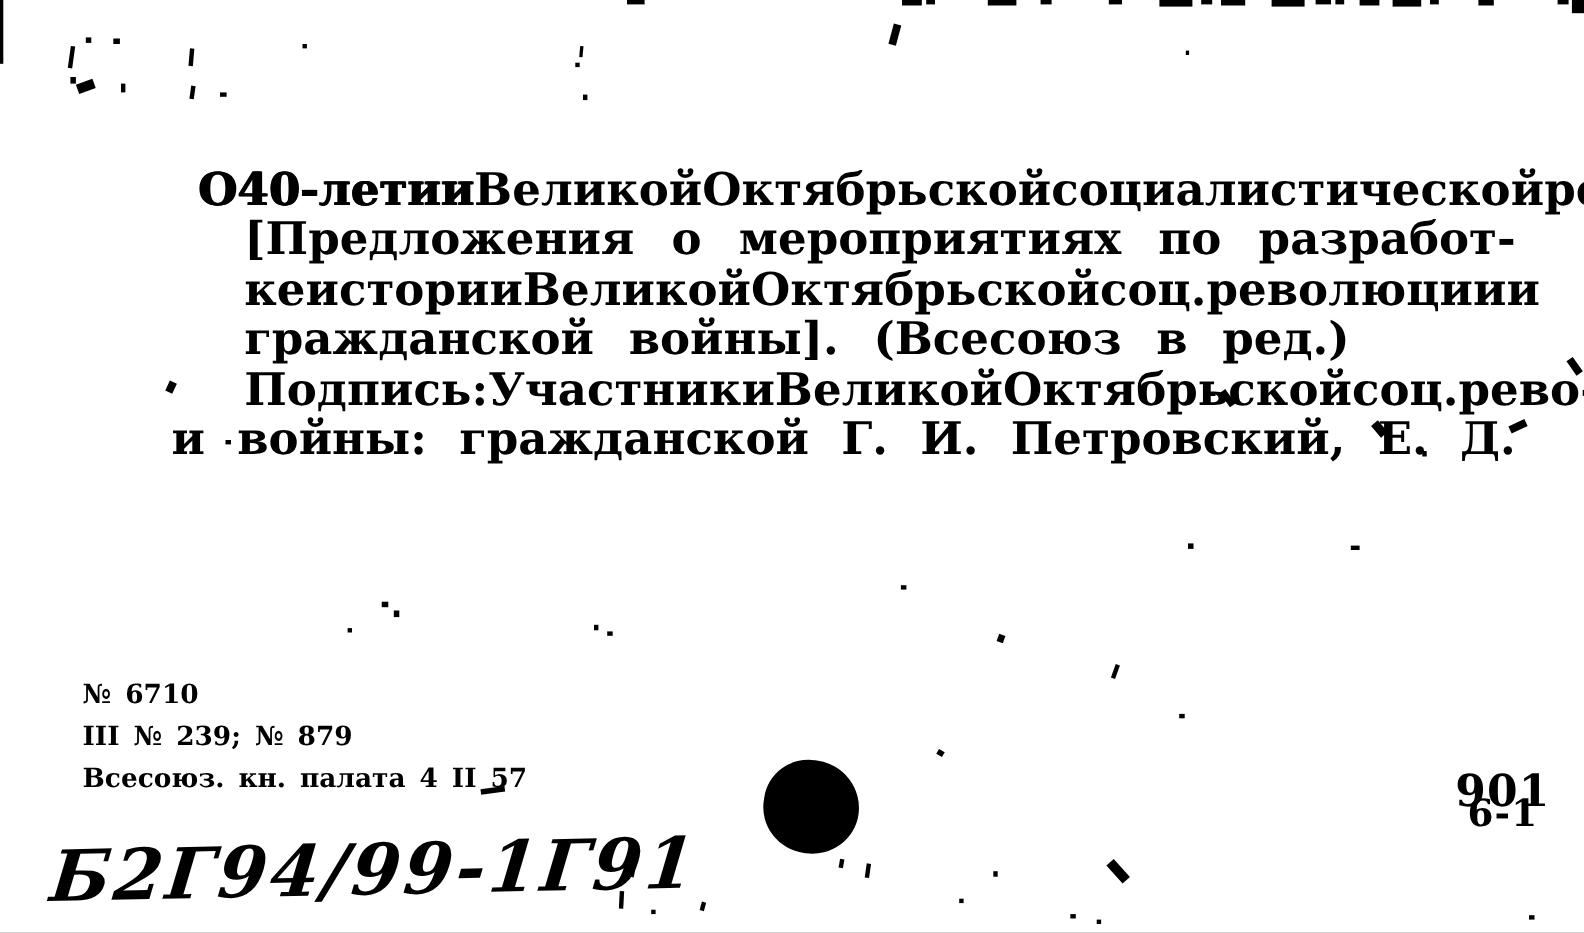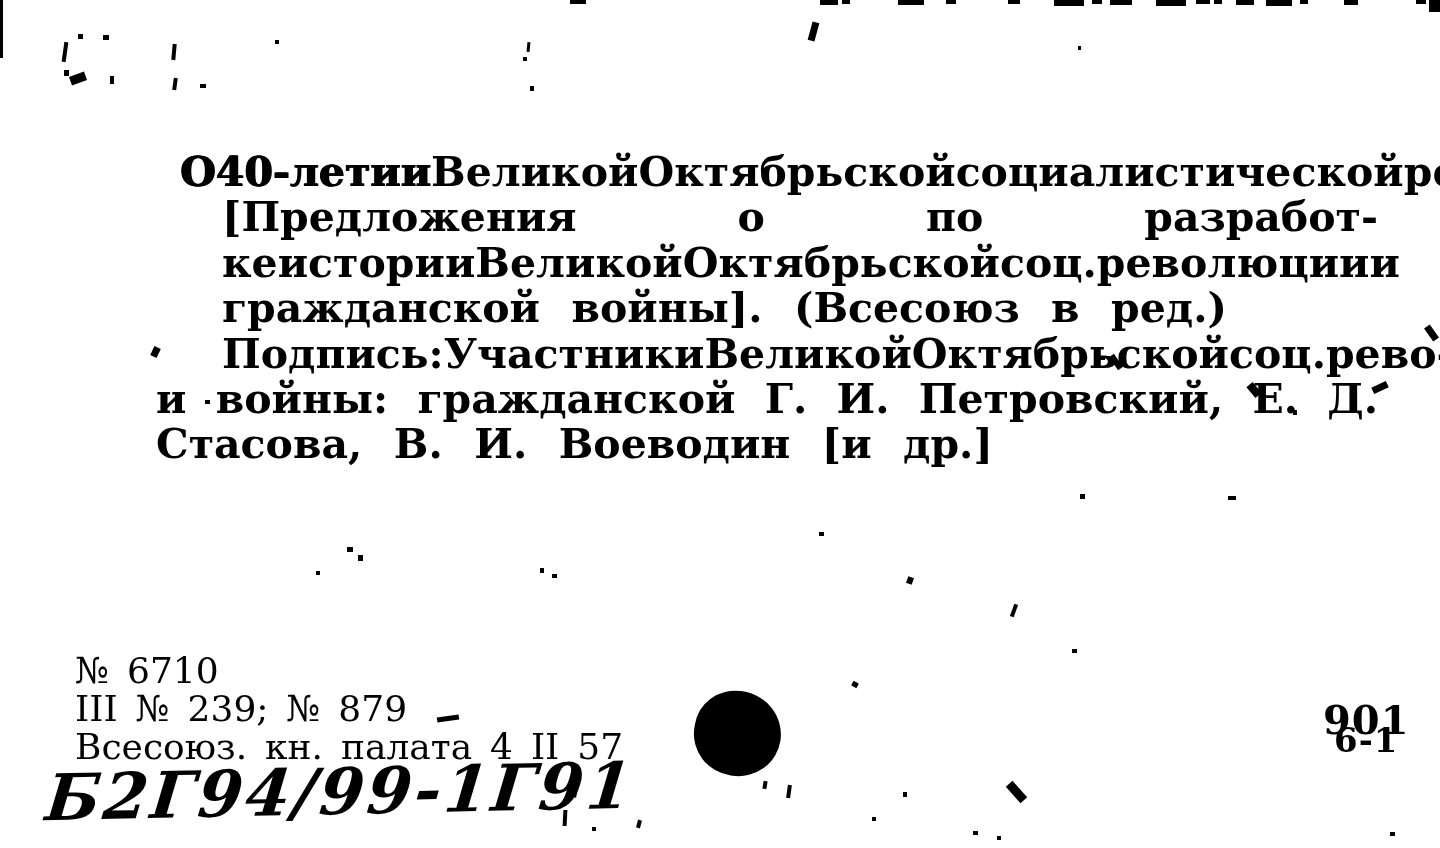--- a/index.html
+++ b/index.html
@@ -23,22 +23,22 @@
   .line{white-space:nowrap;}
   .line.indent-first{margin-left:24px;}
   .line.indent-mid{margin-left:66px;}
   .line.indent-flush{margin-left:0;}
   .line.justify{display:flex;justify-content:space-between;}
   .line.plain{word-spacing:0.42em;}
   .word{display:inline-block;}
   .word.lead{text-shadow:0.9px 0 0 #000,-0.4px 0 0 #000;}
   
   .footer-left{
-    position:absolute;left:75px;top:652px;
-    font-size:36px;font-weight:normal;line-height:38px;
+    position:absolute;left:75px;top:612px;
+    font-size:24px;font-weight:bold;line-height:38px;
     white-space:nowrap;word-spacing:0.18em;
   }
   
   .num-topright{
     position:absolute;left:1323px;top:652px;
     font-size:40px;font-weight:bold;letter-spacing:1px;margin-top:44px;
   }
   .num-bottomright{
     position:absolute;left:1334px;top:720px;
     font-size:34px;font-weight:bold;letter-spacing:1px;
@@ -72,20 +72,21 @@
         <span class="word lead">О</span>
         <span class="word lead">40-летии</span>
         <span class="word">Великой</span>
         <span class="word">Октябрьской</span>
         <span class="word">социалистической</span>
         <span class="word">ре-</span>
       </div>
       <div class="line indent-mid justify">
         <span class="word">[Предложения</span>
         <span class="word">о</span>
+        <span class="word">мероприятиях</span>
         <span class="word">по</span>
         <span class="word">разработ-</span>
       </div>
       <div class="line indent-mid justify">
         <span class="word">ке</span>
         <span class="word">истории</span>
         <span class="word">Великой</span>
         <span class="word">Октябрьской</span>
         <span class="word">соц.</span>
         <span class="word">революции</span>
@@ -103,21 +104,20 @@
       <div class="line indent-flush justify">
         <span class="word">и</span>
         <span class="word">войны:</span>
         <span class="word">гражданской</span>
         <span class="word">Г.</span>
         <span class="word">И.</span>
         <span class="word">Петровский,</span>
         <span class="word">Е.</span>
         <span class="word">Д.</span>
       </div>
-      <div class="line indent-flush plain">Стасова, В. И. Воеводин [и др.]</div>
     </div>
 
   <div class="footer-left">
     <div>№ 6710</div>
     <div>III № 239; № 879</div>
     <div>Всесоюз. кн. палата 4 II 57</div>
   </div>
 
   <div class="num-topright">901</div>
   <div class="num-bottomright">6-1</div>

